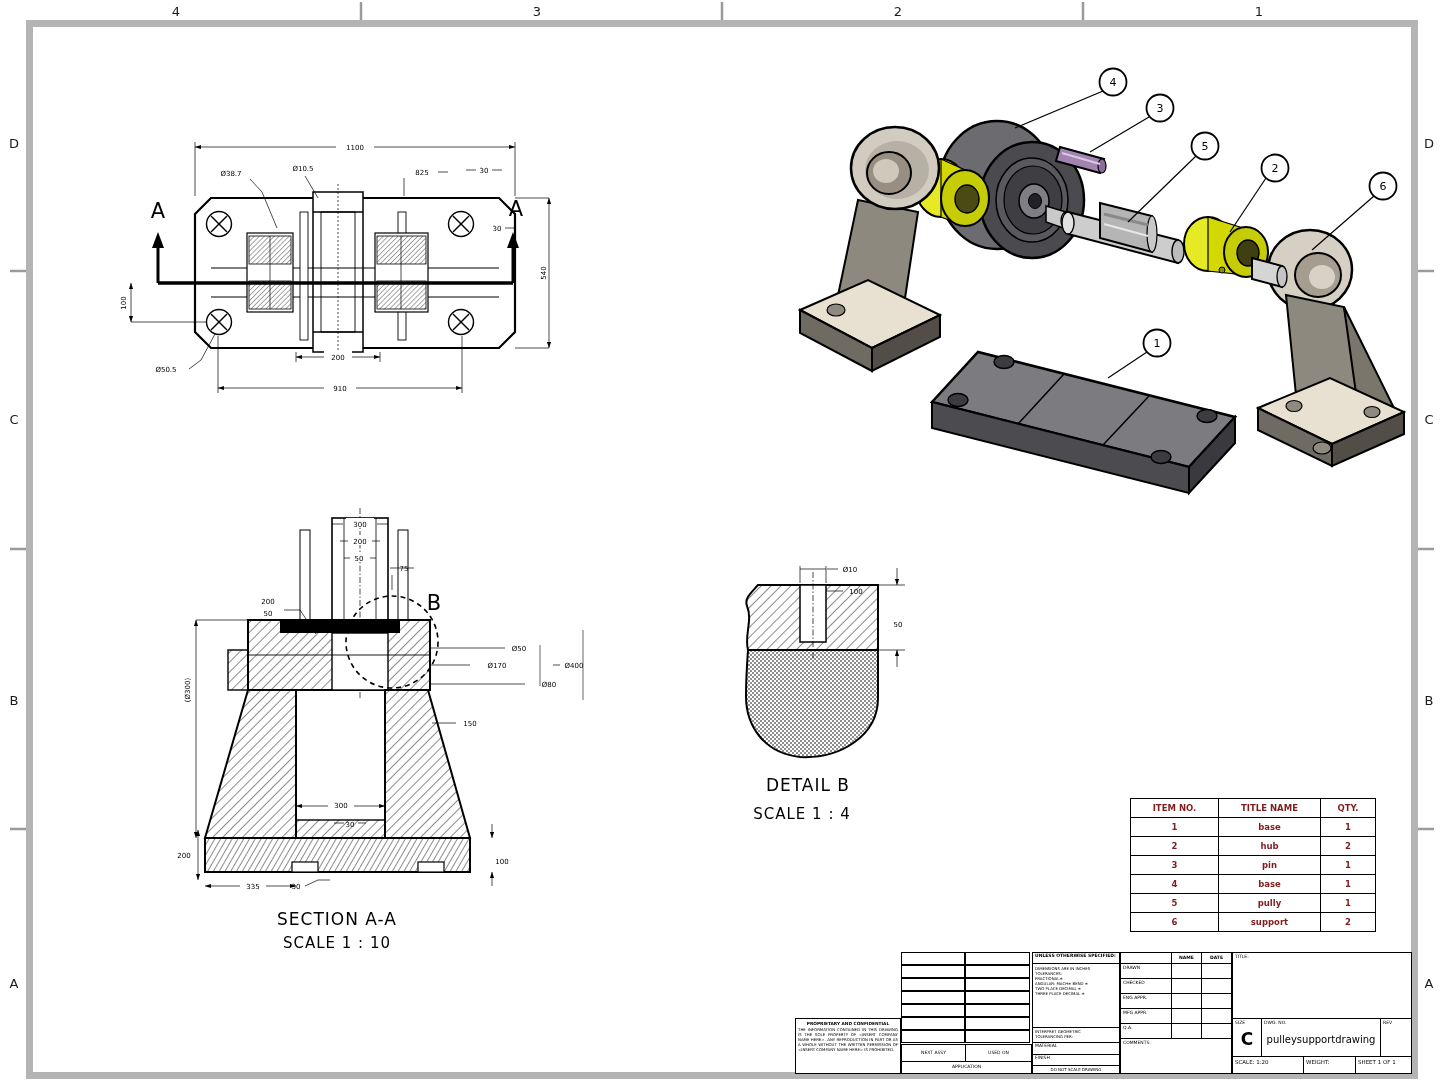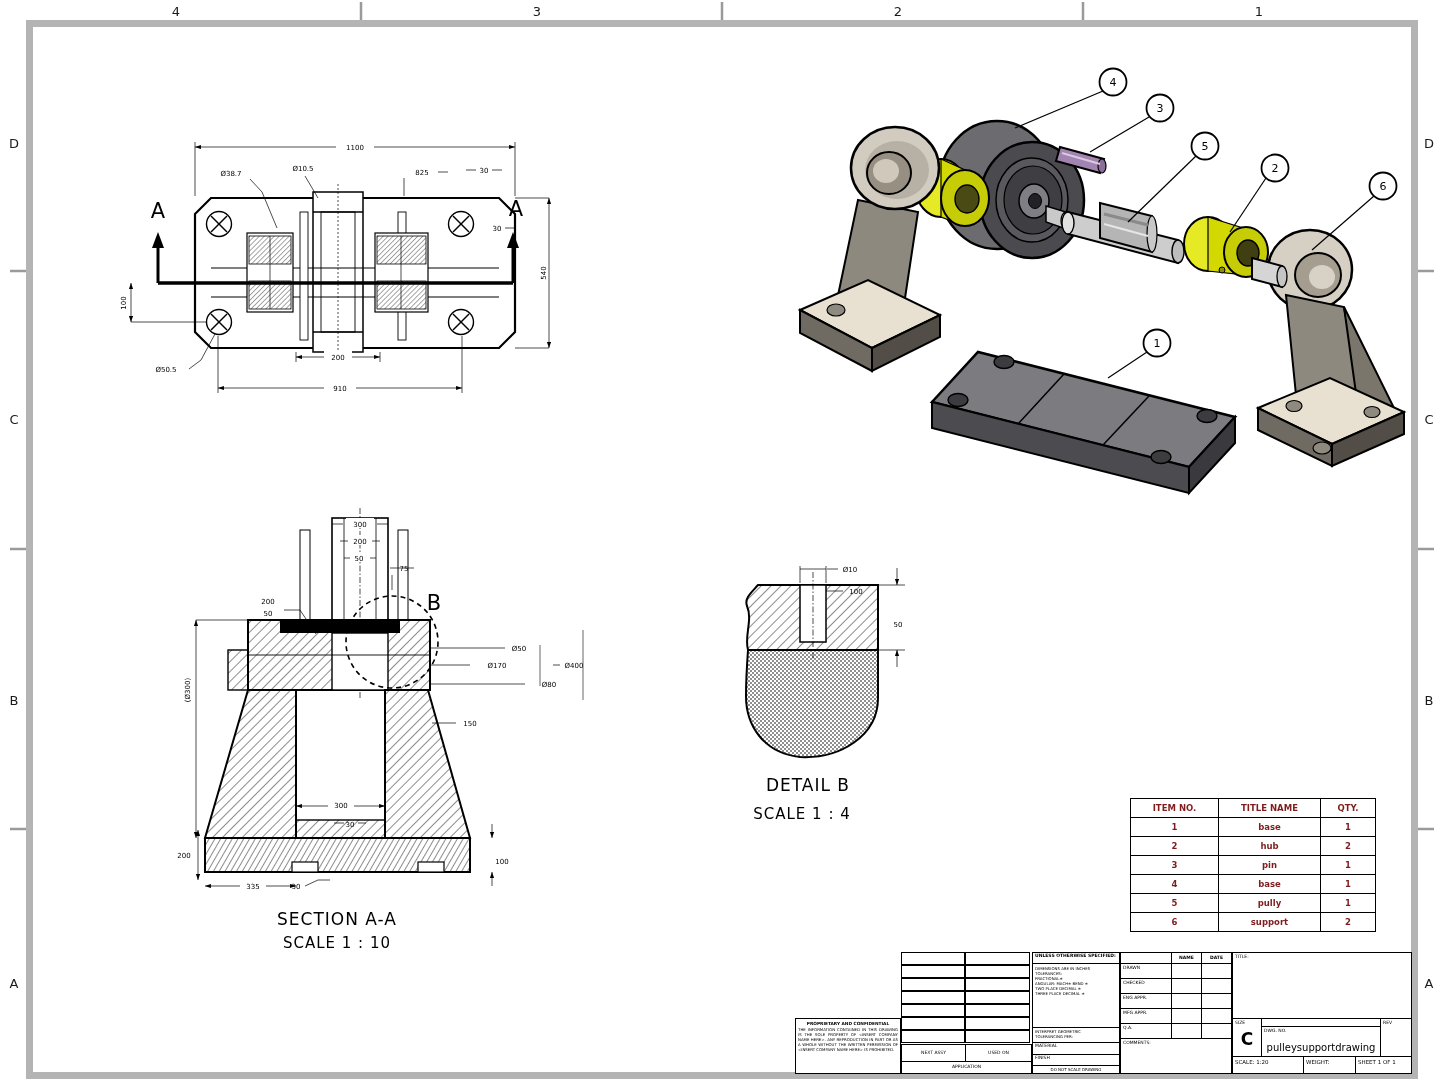--- a/index.html
+++ b/index.html
@@ -524,21 +524,21 @@
   <div class="cell" style="left:406px;top:73px;width:31px;height:16px;"></div>
   <div class="cell tiny" style="left:325px;top:88px;width:112px;height:36px;padding:1px 2px;">COMMENTS:</div>
 
   <div class="cell" style="left:437px;top:2px;width:180px;height:67px;">
     <span class="lbl">TITLE:</span>
   </div>
   <div class="cell" style="left:437px;top:68px;width:30px;height:39px;">
     <span class="lbl">SIZE</span>
     <div style="font-size:17px;font-weight:bold;text-align:center;margin-top:10px;">C</div>
   </div>
-  <div class="cell" style="left:466px;top:76px;width:120px;height:39px;">
+  <div class="cell" style="left:466px;top:68px;width:120px;height:39px;">
     <span class="lbl">DWG. NO.</span>
     <div style="font-size:10px;text-align:center;margin-top:15px;">pulleysupportdrawing</div>
   </div>
   <div class="cell" style="left:585px;top:68px;width:32px;height:39px;">
     <span class="lbl">REV</span>
   </div>
   <div class="cell" style="left:437px;top:106px;width:72px;height:18px;font-size:5.5px;padding:2px;">SCALE: 1:20</div>
   <div class="cell" style="left:508px;top:106px;width:53px;height:18px;font-size:5.5px;padding:2px;">WEIGHT:</div>
   <div class="cell" style="left:560px;top:106px;width:57px;height:18px;font-size:5.5px;padding:2px;">SHEET 1 OF 1</div>
 </div>

